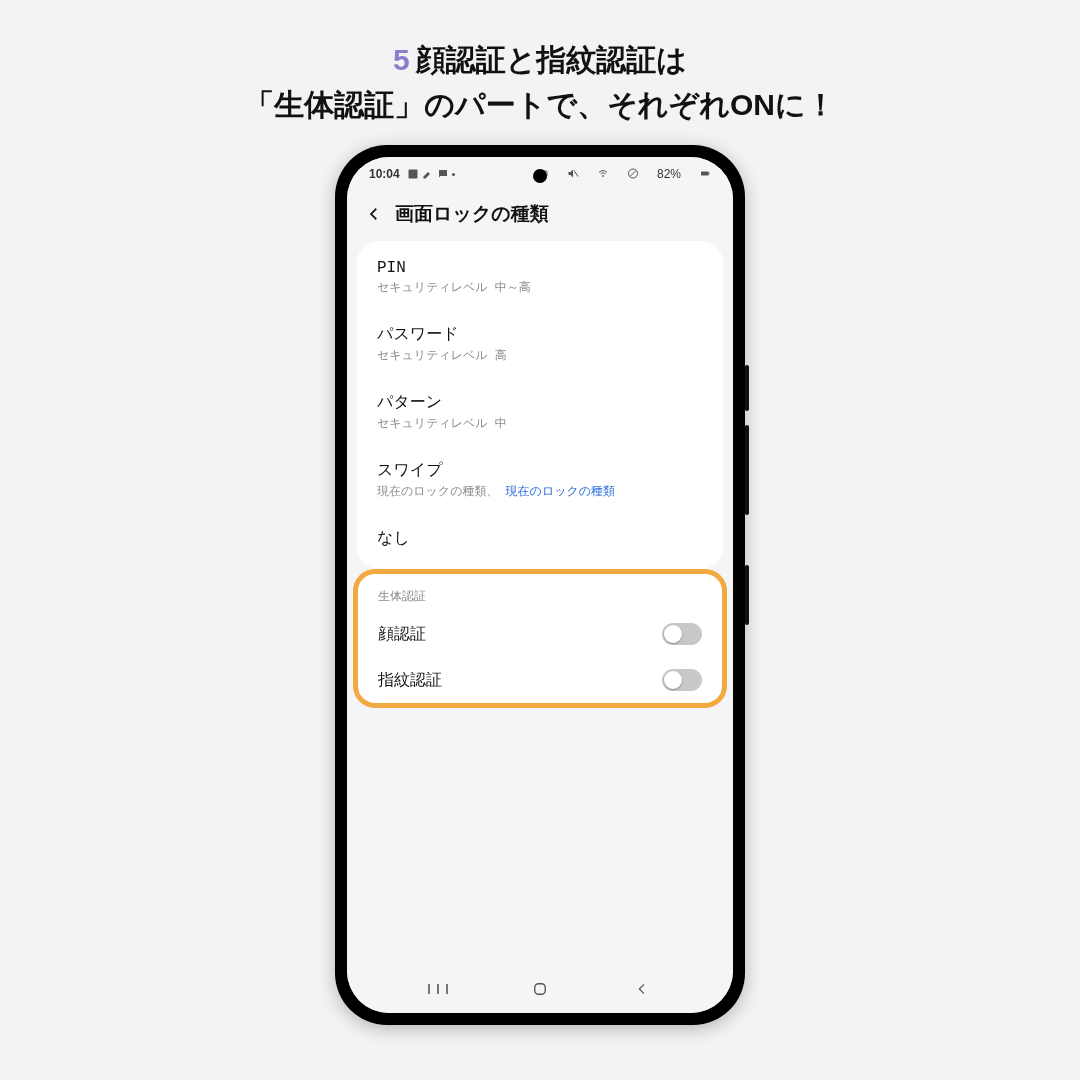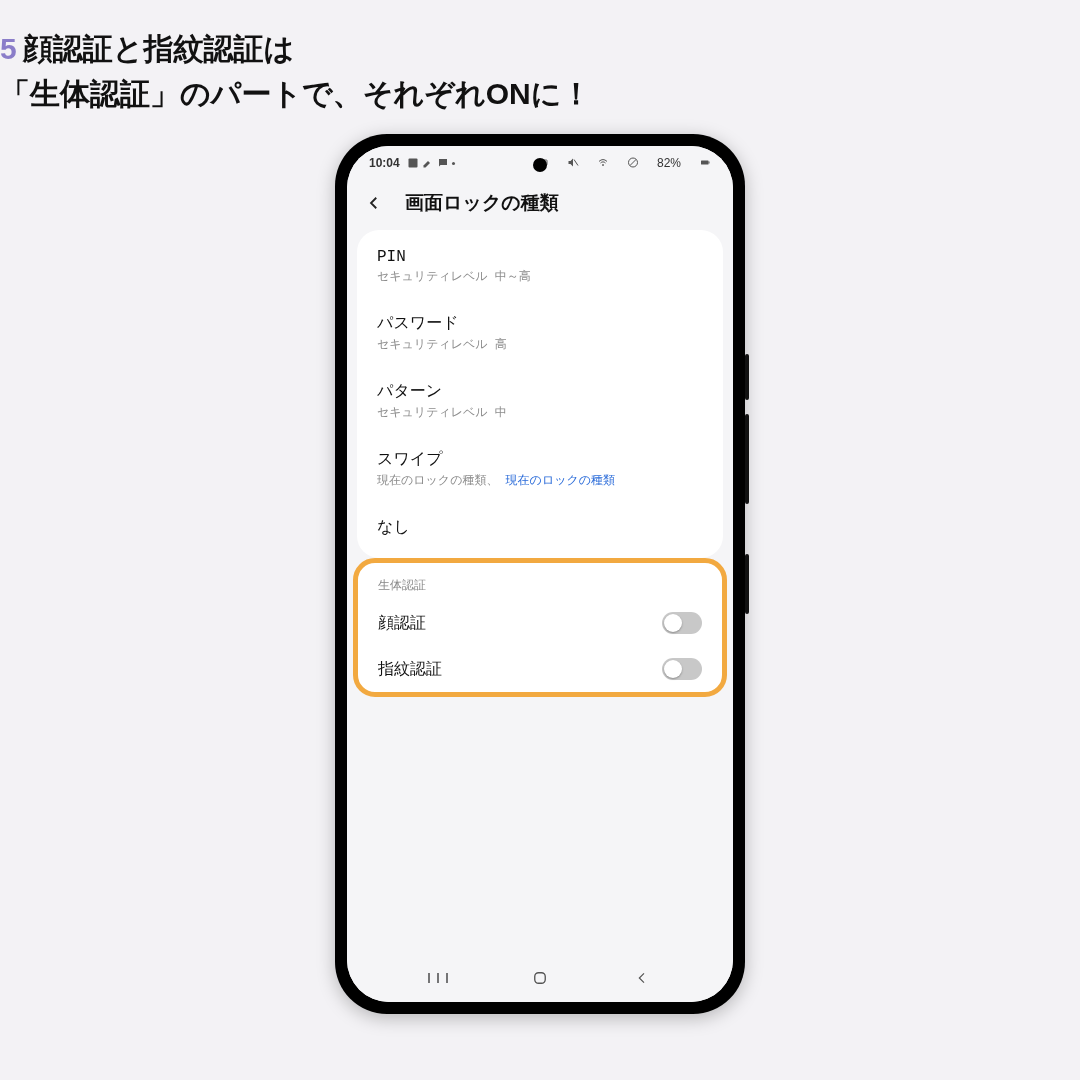--- a/index.html
+++ b/index.html
@@ -5,21 +5,22 @@
   * { box-sizing: border-box; margin: 0; padding: 0; }
   body {
     width: 1080px;
     height: 1080px;
     background: #f3f2f5;
     font-family: -apple-system, "Hiragino Sans", "Yu Gothic", sans-serif;
     position: relative;
     overflow: hidden;
   }
   .caption {
-    padding-top: 26px;
+    text-align: center;
+    padding-top: 37px;
     font-size: 30px;
     font-weight: 700;
     color: #111;
     line-height: 1.5;
   }
   .caption .step-num { color: #8a7dc9; margin-right: 6px; }
   .phone {
     width: 410px;
     height: 880px;
     background: #000;
@@ -70,21 +71,21 @@
   .status-left { display: flex; align-items: center; gap: 3px; }
   .status-right { display: flex; align-items: flex-start; gap: 18px; }
   .status-right svg { width: 13px; height: 13px; }
   .status-time { font-weight: 700; margin-right: 4px; }
   .tiny-icon { width: 12px; height: 12px; display: inline-flex; align-items: center; justify-content: center; }
   .dot { width: 3px; height: 3px; background: #555; border-radius: 50%; }
   .header {
     display: flex;
     align-items: center;
     padding: 16px 16px 14px;
-    gap: 20px;
+    gap: 10px;
     background: #f5f5f7;
   }
   .back-chevron {
     width: 22px; height: 22px;
     display: flex; align-items: center; justify-content: center;
     cursor: pointer;
   }
   .header-title {
     font-size: 19px;
     font-weight: 700;

